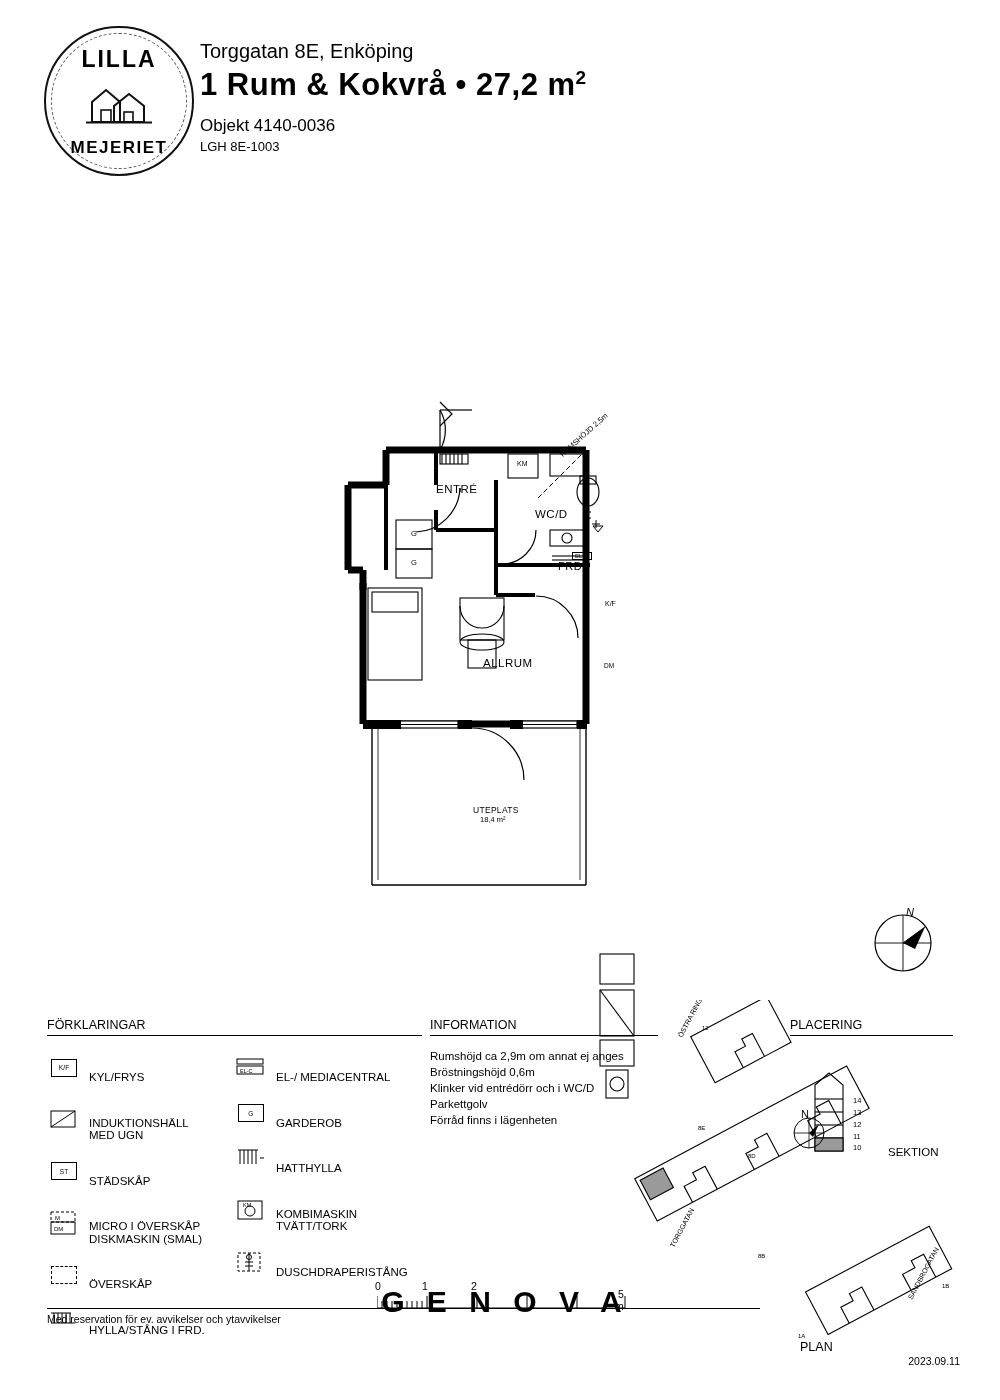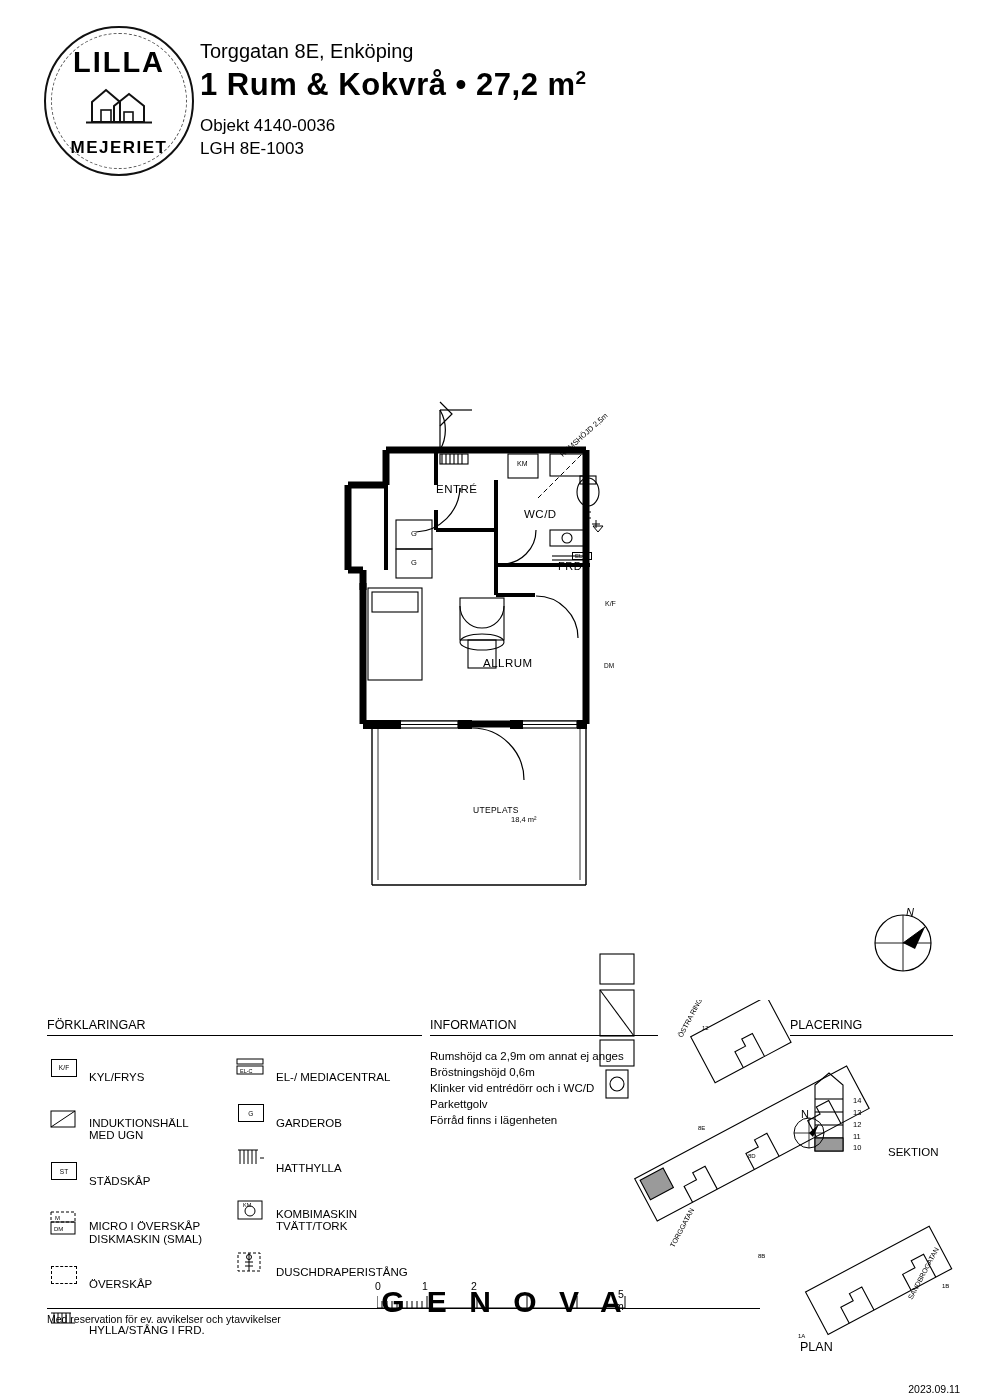--- a/index.html
+++ b/index.html
@@ -35,21 +35,21 @@
     inset: 7px;
     border: 1px dashed #555;
     border-radius: 50%;
   }
   .logo-top-text {
     position: absolute;
     top: 20px;
     left: 0;
     width: 100%;
     text-align: center;
-    font-size: 29px;
+    font-size: 23px;
     font-weight: bold;
     letter-spacing: 2px;
   }
   .logo-bottom-text {
     position: absolute;
     bottom: 18px;
     left: 0;
     width: 100%;
     text-align: center;
     font-size: 17px;
@@ -79,21 +79,21 @@
     font-weight: bold;
     letter-spacing: 0.5px;
     margin-bottom: 13px;
   }
   .h-title sup { font-size: 19px; }
   .h-obj {
     font-size: 17px;
     margin-bottom: 3px;
   }
   .h-lgh {
-    font-size: 17px;
+    font-size: 13px;
   }
 
   
   #floorplan {
     position: absolute;
     left: 300px;
     top: 380px;
   }
 
   
@@ -216,21 +216,20 @@
     text-align: center;
     font-size: 30px;
     font-weight: bold;
     letter-spacing: 7px;
   }
   .date {
     position: absolute;
     right: 40px;
     top: 1355px;
     font-size: 10.5px;
-    margin-top: 28px;
   }
 
   
   #compass {
     position: absolute;
     left: 865px;
     top: 905px;
   }
   .compass-n {
     position: absolute;
@@ -520,25 +519,25 @@
     <rect x="4" y="40" width="34" height="46"></rect>
     <line x1="4" y1="40" x2="38" y2="86"></line>
     <rect x="4" y="90" width="34" height="26"></rect>
     <rect x="10" y="120" width="22" height="28"></rect>
     <circle cx="21" cy="134" r="7"></circle>
   </g>
 </svg>
 
 
 <div style="position:absolute; left:136px; top:103px; font-size:11.5px; letter-spacing:.5px;">ENTRÉ</div>
-<div style="position:absolute; left:224px; top:128px; font-size:11.5px; letter-spacing:.5px;">WC/D</div>
+<div style="position:absolute; left:235px; top:128px; font-size:11.5px; letter-spacing:.5px;">WC/D</div>
 <div style="position:absolute; left:258px; top:180px; font-size:11px; letter-spacing:.5px;">FRD.</div>
 <div style="position:absolute; left:183px; top:277px; font-size:11.5px; letter-spacing:.5px;">ALLRUM</div>
 <div style="position:absolute; left:173px; top:425px; font-size:8.5px; letter-spacing:.3px;">UTEPLATS</div>
-<div style="position:absolute; left:180px; top:435px; font-size:7.5px;margin-left:31px;">18,4 m²</div>
+<div style="position:absolute; left:180px; top:435px; font-size:7.5px;">18,4 m²</div>
 
 <div style="position:absolute; left:258px; top:72px; font-size:7.5px; transform:rotate(-42deg); transform-origin:left top;">RUMSHÖJD 2,5m</div>
 
 <div style="position:absolute; left:217px; top:80px; font-size:7px;">KM</div>
 <div style="position:absolute; left:111px; top:149px; font-size:7.5px;">G</div>
 <div style="position:absolute; left:111px; top:178px; font-size:7.5px;">G</div>
 <div style="position:absolute; left:272px; top:172px; font-size:6px; border:1px solid #000; padding:0 2px;">EL-C</div>
 <div style="position:absolute; left:305px; top:220px; font-size:7px;">K/F</div>
 <div style="position:absolute; left:304px; top:282px; font-size:6.5px;">DM</div>
 </div>

